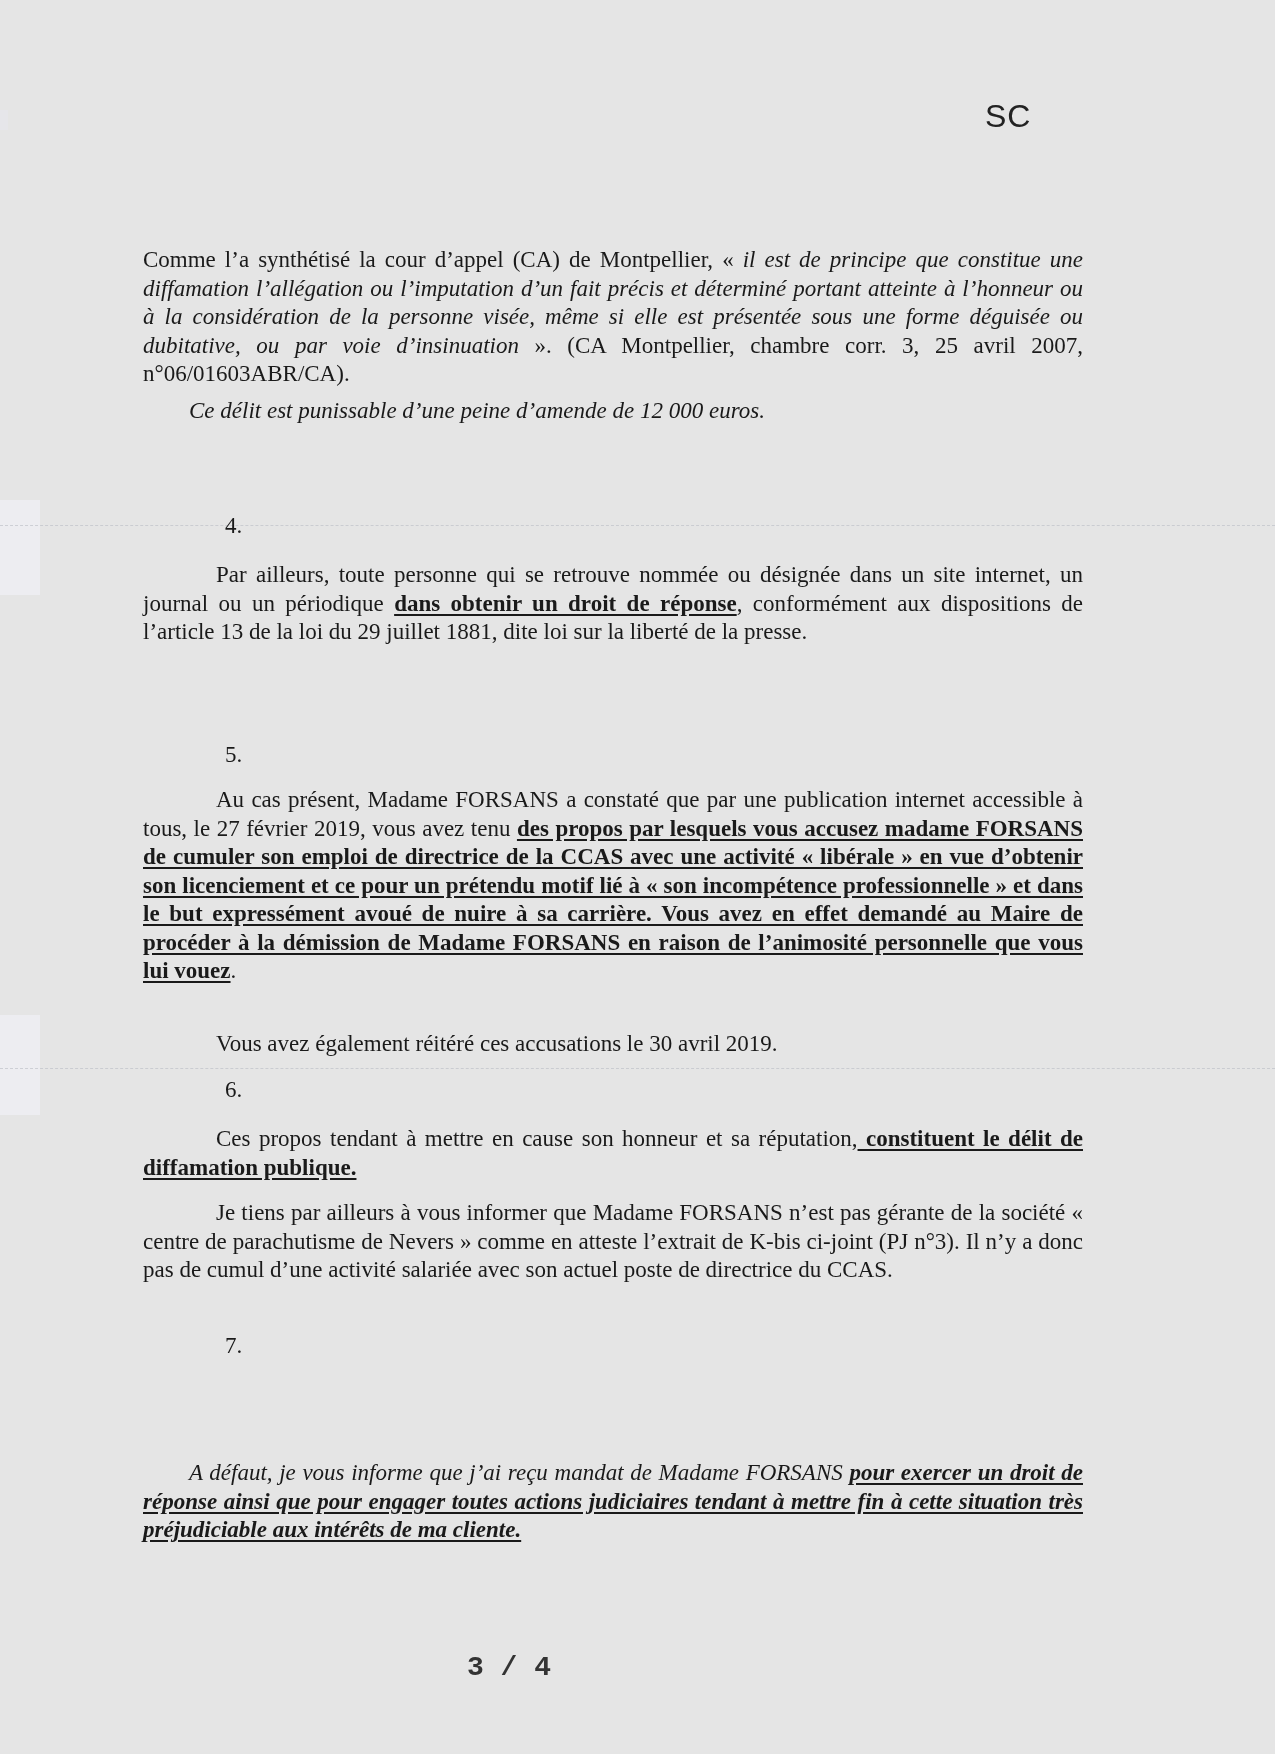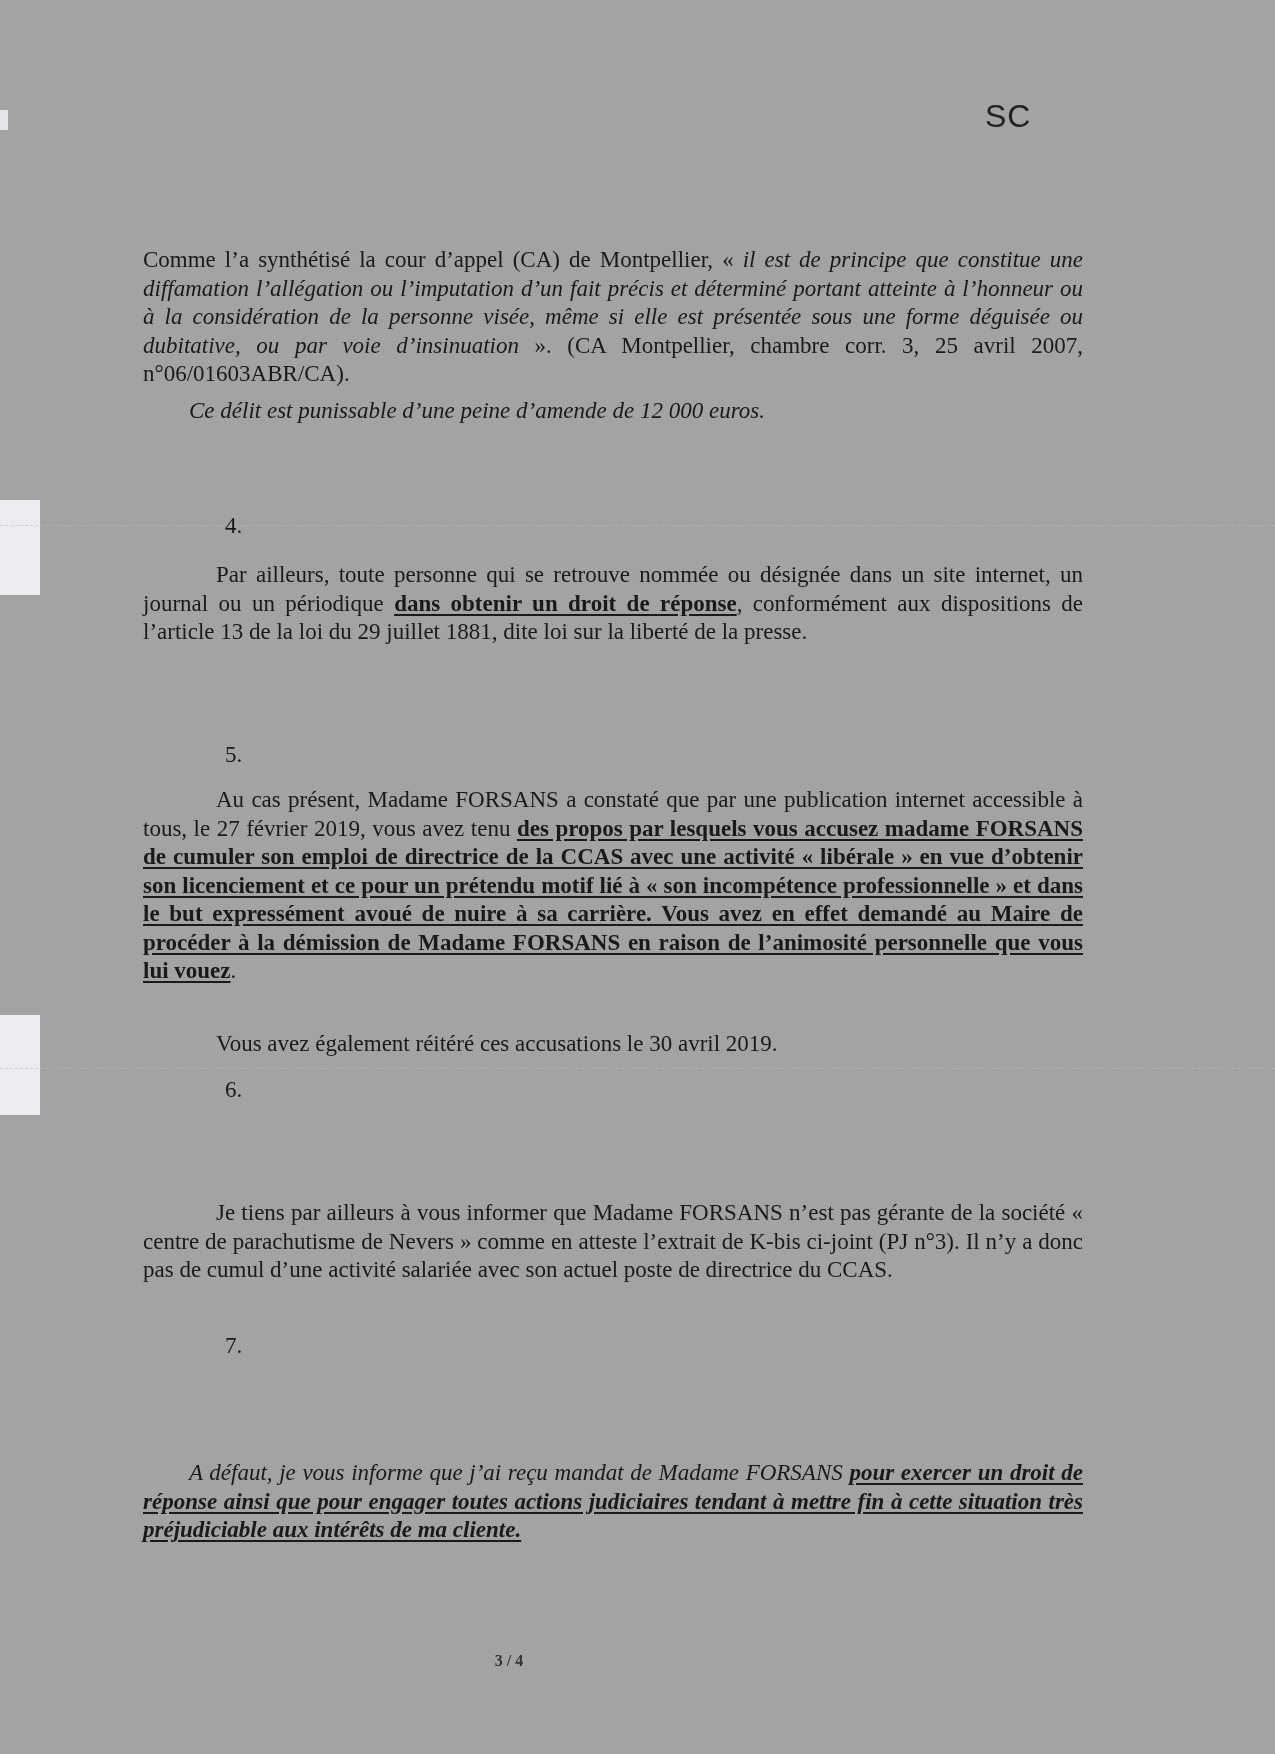--- a/index.html
+++ b/index.html
@@ -13,21 +13,21 @@
       position: relative;
       overflow: hidden;
       font-family: "Liberation Serif", "DejaVu Serif", serif;
       color: #1a1a1a;
     }
     .page {
       position: absolute;
       left: 0; top: 0;
       width: 1275px;
       height: 1754px;
-      background: #a3a3a3;
+      background: #e5e5e5;
     }
     .scan-shade-left {
       position: absolute;
       left: 0; top: 110px;
       width: 8px; height: 20px;
       background: #e6e6ea;
     }
     .scan-band {
       position: absolute;
       left: 0;
@@ -76,23 +76,23 @@
       font-weight: bold;
       text-decoration: underline;
       text-underline-offset: 3px;
     }
     .page-number {
       position: absolute;
       left: 0;
       width: 1018px;
       top: 1652px;
       text-align: center;
-      font-family: Liberation Serif, serif;
+      font-family: Liberation Mono, monospace;
       font-weight: bold;
-      font-size: 16px;
+      font-size: 28px;
       color: #333;
     }
   </style>
 </head>
 <body>
 
 <div class="page">
 
   <div class="scan-shade-left"></div>
   <div class="scan-band" style="top:500px;height:95px;"></div>
@@ -119,20 +119,23 @@
   <div class="num" style="top:742px;">5.</div>
   <p class="body-text indent" style="top:786px;margin:0;">
     <span>Au cas présent, Madame FORSANS a constaté que par une publication internet accessible à tous, le 27 février 2019, vous avez tenu </span><span class="emph">des propos par lesquels vous accusez madame FORSANS de cumuler son emploi de directrice de la CCAS avec une activité « libérale » en vue d’obtenir son licenciement et ce pour un prétendu motif lié à « son incompétence professionnelle » et dans le but expressément avoué de nuire à sa carrière. Vous avez en effet demandé au Maire de procéder à la démission de Madame FORSANS en raison de l’animosité personnelle que vous lui vouez</span><span>.</span>
   </p>
 
   <p class="body-text indent" style="top:1030px;margin:0;">
     <span>Vous avez également réitéré ces accusations le 30 avril 2019.</span>
   </p>
 
   <div class="num" style="top:1077px;">6.</div>
+  <p class="body-text indent" style="top:1125px;margin:0;">
+    <span>Ces propos tendant à mettre en cause son honneur et sa réputation,</span><span class="emph"> constituent le délit de diffamation publique.</span>
+  </p>
 
   <p class="body-text indent" style="top:1199px;margin:0;">
     <span>Je tiens par ailleurs à vous informer que Madame FORSANS n’est pas gérante de la société « centre de parachutisme de Nevers » comme en atteste l’extrait de K-bis ci-joint (PJ n°3). Il n’y a donc pas de cumul d’une activité salariée avec son actuel poste de directrice du CCAS.</span>
   </p>
 
   <div class="num" style="top:1333px;">7.</div>
 
   <p class="body-text indent-short" style="top:1459px;margin:0;">
     <span>A défaut, je vous informe que j’ai reçu mandat de Madame FORSANS </span><span class="emph">pour exercer un droit de réponse ainsi que pour engager toutes actions judiciaires tendant à mettre fin à cette situation très préjudiciable aux intérêts de ma cliente.</span>
   </p>

